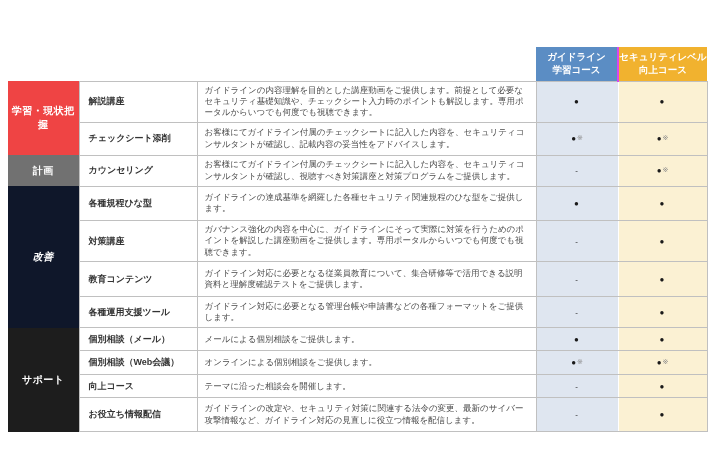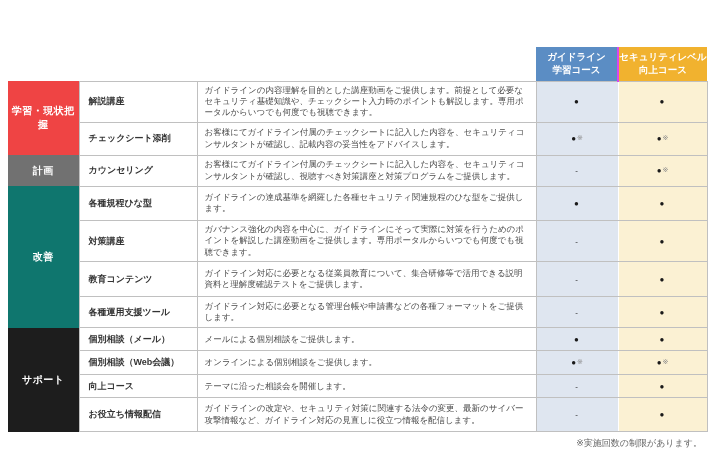--- a/index.html
+++ b/index.html
@@ -20,21 +20,21 @@
         text-align:center;vertical-align:middle;}
   th.hd-blue{background:#5b8dc4;}
   th.hd-yellow{background:#f1b22f;border-left:2px solid #d946ef;}
   th.hd span{display:block;}
   
   tbody td{border:1px solid #c0c0c0;vertical-align:middle;padding:0;}
   td.cat{border:none;color:#ffffff;font-weight:bold;font-size:10px;
          text-align:center;vertical-align:middle;letter-spacing:0.5px;}
   td.catA{background:#ef4444;}
   td.catB{background:#717171;}
-  td.catC{background:#0f766e;}
+  td.catC{background:#0f172a;font-style:italic;}
   td.catD{background:#1d1d1d;}
   td.item{background:#ffffff;color:#333333;font-size:9px;font-weight:bold;
           padding:2px 4px 2px 9px;}
   td.desc{background:#ffffff;color:#4a4a4a;font-size:8.5px;line-height:1.35;
           padding:3px 7px;}
   td.mark{text-align:center;font-size:8px;color:#1a1a1a;}
   td.mark-blue{background:#dfe6f0;border-right:1px solid #ffffff;}
   td.mark-yellow{background:#fbf1d3;border-left:none;}
   .dot{font-size:8px;color:#1a1a1a;}
   .note{font-size:7px;color:#8a8a8a;margin-left:1px;vertical-align:1px;}
@@ -137,14 +137,13 @@
         <td class="mark mark-yellow"><span class="dot">●</span><span class="note"></span></td>
       </tr>
       <tr class="r11">
         <td class="item">お役立ち情報配信</td>
         <td class="desc">ガイドラインの改定や、セキュリティ対策に関連する法令の変更、最新のサイバー攻撃情報など、ガイドライン対応の見直しに役立つ情報を配信します。</td>
         <td class="mark mark-blue"><span class="dot">-</span><span class="note"></span></td>
         <td class="mark mark-yellow"><span class="dot">●</span><span class="note"></span></td>
       </tr>
     </tbody>
   </table>
-  <div class="footnote">※実施回数の制限があります。</div>
 </div>
 
 </body></html>

